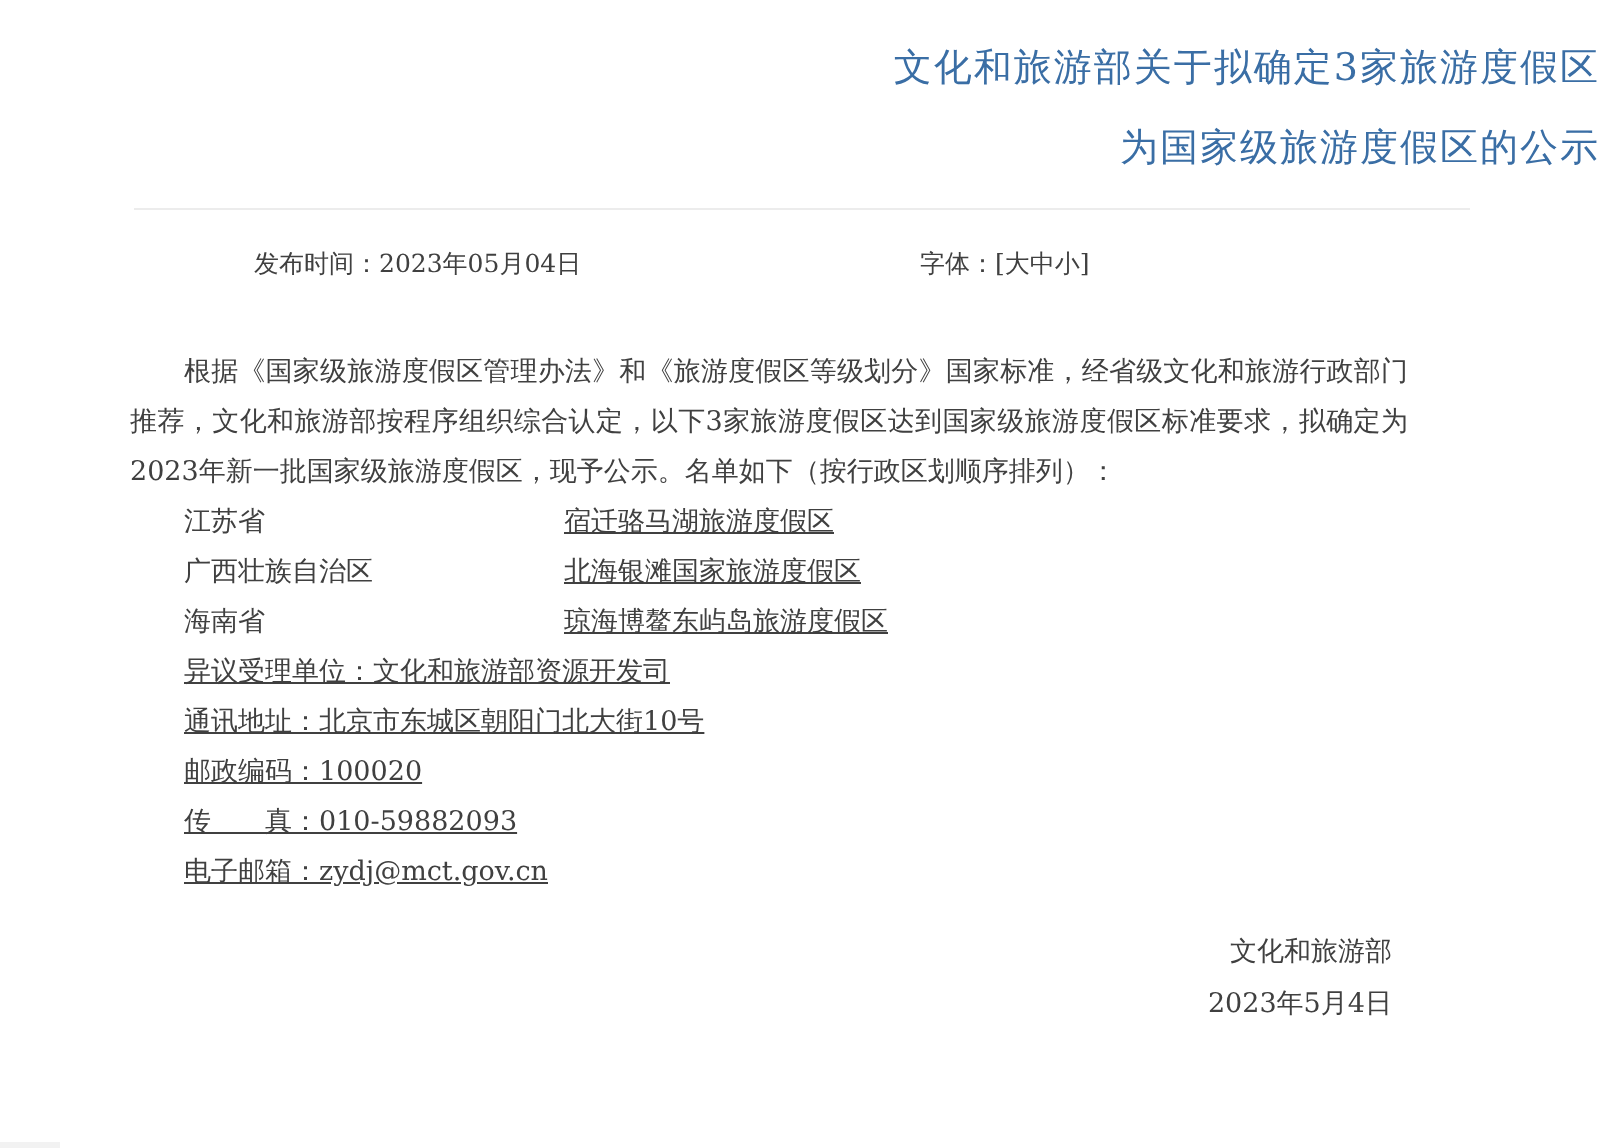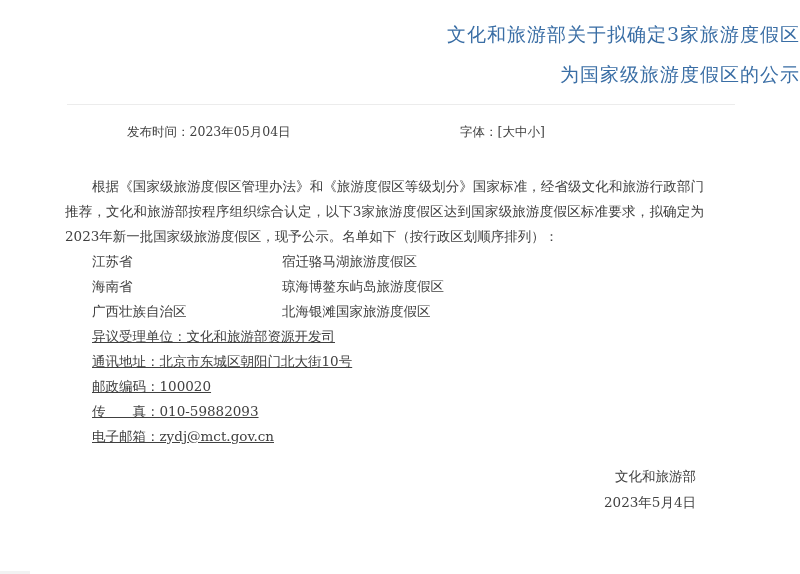--- a/index.html
+++ b/index.html
@@ -48,21 +48,21 @@
   .font-size-option { cursor: pointer; }
   
   .body-block {
     margin: 34px 96px 0 65px;
     font-size: 13.5px;
     line-height: 25px;
     text-align: justify;
     color: #404040;
   }
   .para { text-indent: 2em; margin: 0; }
-  .resort-row { padding-left: 2em; white-space: nowrap; }
+  .resort-row { padding-left: 2em; white-space: nowrap; text-decoration: underline; }
   .region { display: inline-block; width: 190px; }
   .contact-line { padding-left: 2em; white-space: nowrap; text-decoration: underline; }
   
   .signature-block {
     margin-top: 14px;
     padding-right: 104px;
     text-align: right;
     font-size: 13.5px;
     line-height: 26px;
     color: #404040;
@@ -96,24 +96,24 @@
 
   <div class="body-block">
 
     <p class="para">根据《国家级旅游度假区管理办法》和《旅游度假区等级划分》国家标准，经省级文化和旅游行政部门推荐，文化和旅游部按程序组织综合认定，以下3家旅游度假区达到国家级旅游度假区标准要求，拟确定为2023年新一批国家级旅游度假区，现予公示。名单如下（按行政区划顺序排列）：</p>
 
     <div>
       <div class="resort-row">
         <span class="region">江苏省</span><span>宿迁骆马湖旅游度假区</span>
       </div>
       <div class="resort-row">
-        <span class="region">海南省</span><span>琼海博鳌东屿岛旅游度假区</span>
+        <span class="region">广西壮族自治区</span><span>北海银滩国家旅游度假区</span>
       </div>
       <div class="resort-row">
-        <span class="region">广西壮族自治区</span><span>北海银滩国家旅游度假区</span>
+        <span class="region">海南省</span><span>琼海博鳌东屿岛旅游度假区</span>
       </div>
     </div>
 
 
     <div>
       <div class="contact-line">异议受理单位：文化和旅游部资源开发司</div>
       <div class="contact-line">通讯地址：北京市东城区朝阳门北大街10号</div>
       <div class="contact-line">邮政编码：100020</div>
       <div class="contact-line">传　　真：010-59882093</div>
       <div class="contact-line">电子邮箱：zydj@mct.gov.cn</div>

